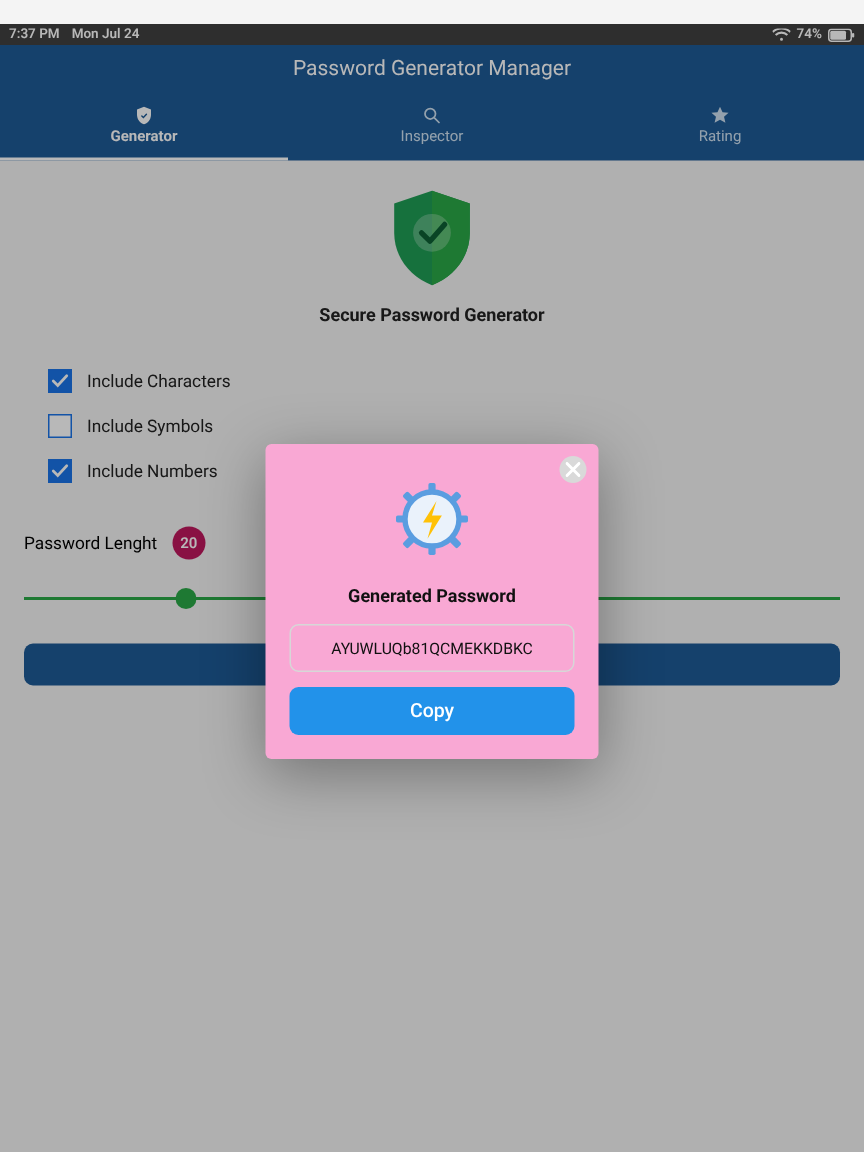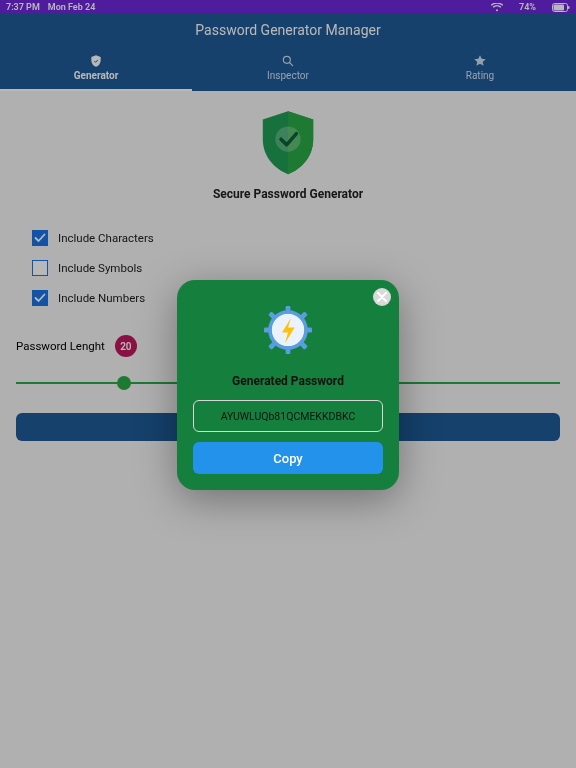--- a/index.html
+++ b/index.html
@@ -1,21 +1,21 @@
 <!DOCTYPE html>
 <html><head>
 <meta charset="utf-8">
 <style>
   * { box-sizing: border-box; margin: 0; padding: 0; font-family: -apple-system, BlinkMacSystemFont, "Segoe UI", Roboto, sans-serif; }
   html, body { width: 576px; height: 768px; overflow: hidden; background: #f4f4f4; }
 
   
-  .status-bar { height: 14px; background: #6d28d9; color: #fff; display: flex; align-items: center; padding: 0 6px; font-size: 9px; font-weight: 600; gap: 8px; }
+  .status-bar { height: 14px; background: #404040; color: #fff; display: flex; align-items: center; padding: 0 6px; font-size: 9px; font-weight: 600; gap: 8px; margin-top: 16px; }
   .status-left { display: flex; gap: 8px; }
-  .status-right { margin-left: auto; display: flex; gap: 16px; align-items: center; }
+  .status-right { margin-left: auto; display: flex; gap: 4px; align-items: center; }
   .wifi-icon, .batt-icon { display:inline-block; }
   .wifi-icon svg, .batt-icon svg { display:block; }
 
   
   .header { background: #1e5a96; color: #fff; }
   .header-title { text-align: center; padding: 8px 0 10px; font-size: 14px; font-weight: 400; }
   .tabs { display: flex; }
   .tab { flex:1; text-align:center; padding: 6px 0 10px; font-size: 10px; color: #cde0f0; position:relative; cursor:pointer;}
   .tab.active { color: #fff; font-weight: bold; }
   .tab.active::after { content:""; position:absolute; left:0; right:0; bottom:0; height:2px; background:#fff; }
@@ -38,40 +38,40 @@
   .slider-wrap { margin-top:16px; position:relative; height:20px; }
   .slider-track { position:absolute; top:9px; left:0; right:0; height:2px; background:#2aa847; }
   .slider-thumb { position:absolute; top:3px; width:14px; height:14px; border-radius:50%; background:#2aa847; left:18.5%; cursor:pointer;}
 
   .gen-btn { margin-top:20px; width:100%; height:28px; background:#1e5a96; border-radius:6px; border:none; cursor:pointer;}
 
   
   .dim { position:absolute; inset:0; background:rgba(0,0,0,0.28); }
 
   
-  .modal { position:absolute; top:280px; left:50%; transform:translateX(-50%); width:222px; background:#15803d; border-radius:18px; box-shadow:0 10px 40px rgba(0,0,0,0.35); padding:16px 16px 16px; }
+  .modal { position:absolute; top:280px; left:50%; transform:translateX(-50%); width:222px; background:#f9a8d4; border-radius:4px; box-shadow:0 10px 40px rgba(0,0,0,0.35); padding:16px 16px 16px; }
   .modal-close { position:absolute; top:8px; right:8px; width:18px; height:18px; border-radius:50%; background:#d9d9d9; color:#fff; display:flex; align-items:center; justify-content:center; font-size:12px; cursor:pointer; border:none;}
   .modal-icon { display:flex; justify-content:center; margin: 4px 0 14px; }
   .modal-icon svg { width:60px; height:60px; }
   .modal-title { text-align:center; font-size:12px; font-weight:700; color:#111; margin-bottom:12px;}
   .pw-box { border:1px solid #d7d7d7; border-radius:6px; height:32px; display:flex; align-items:center; justify-content:center; font-size:10.5px; color:#111; margin-bottom:10px;}
   .copy-btn { width:100%; height:32px; border:none; border-radius:6px; background:#2292ea; color:#fff; font-size:13px; font-weight:500; cursor:pointer;}
 
   
   .root { position:relative; width:576px; height:768px; }
 </style>
 </head>
 <body>
 
 <div class="root">
 
   <div class="status-bar">
     <div class="status-left">
       <span>7:37 PM</span>
-      <span>Mon Feb 24</span>
+      <span>Mon Jul 24</span>
     </div>
     <div class="status-right">
       <span class="wifi-icon">
         <svg width="12" height="9" viewBox="0 0 12 9">
             <path d="M6 8.2a1 1 0 100-2 1 1 0 000 2zM2.6 4.8a5 5 0 016.8 0l1-1a6.4 6.4 0 00-8.8 0l1 1zM.6 2.8a8 8 0 0110.8 0l1-1a9.4 9.4 0 00-12.8 0l1 1z" fill="#fff"></path>
           </svg>
       </span>
       <span style="font-size:9px;">74%</span>
       <span class="batt-icon">
         <svg width="18" height="9" viewBox="0 0 18 9">

